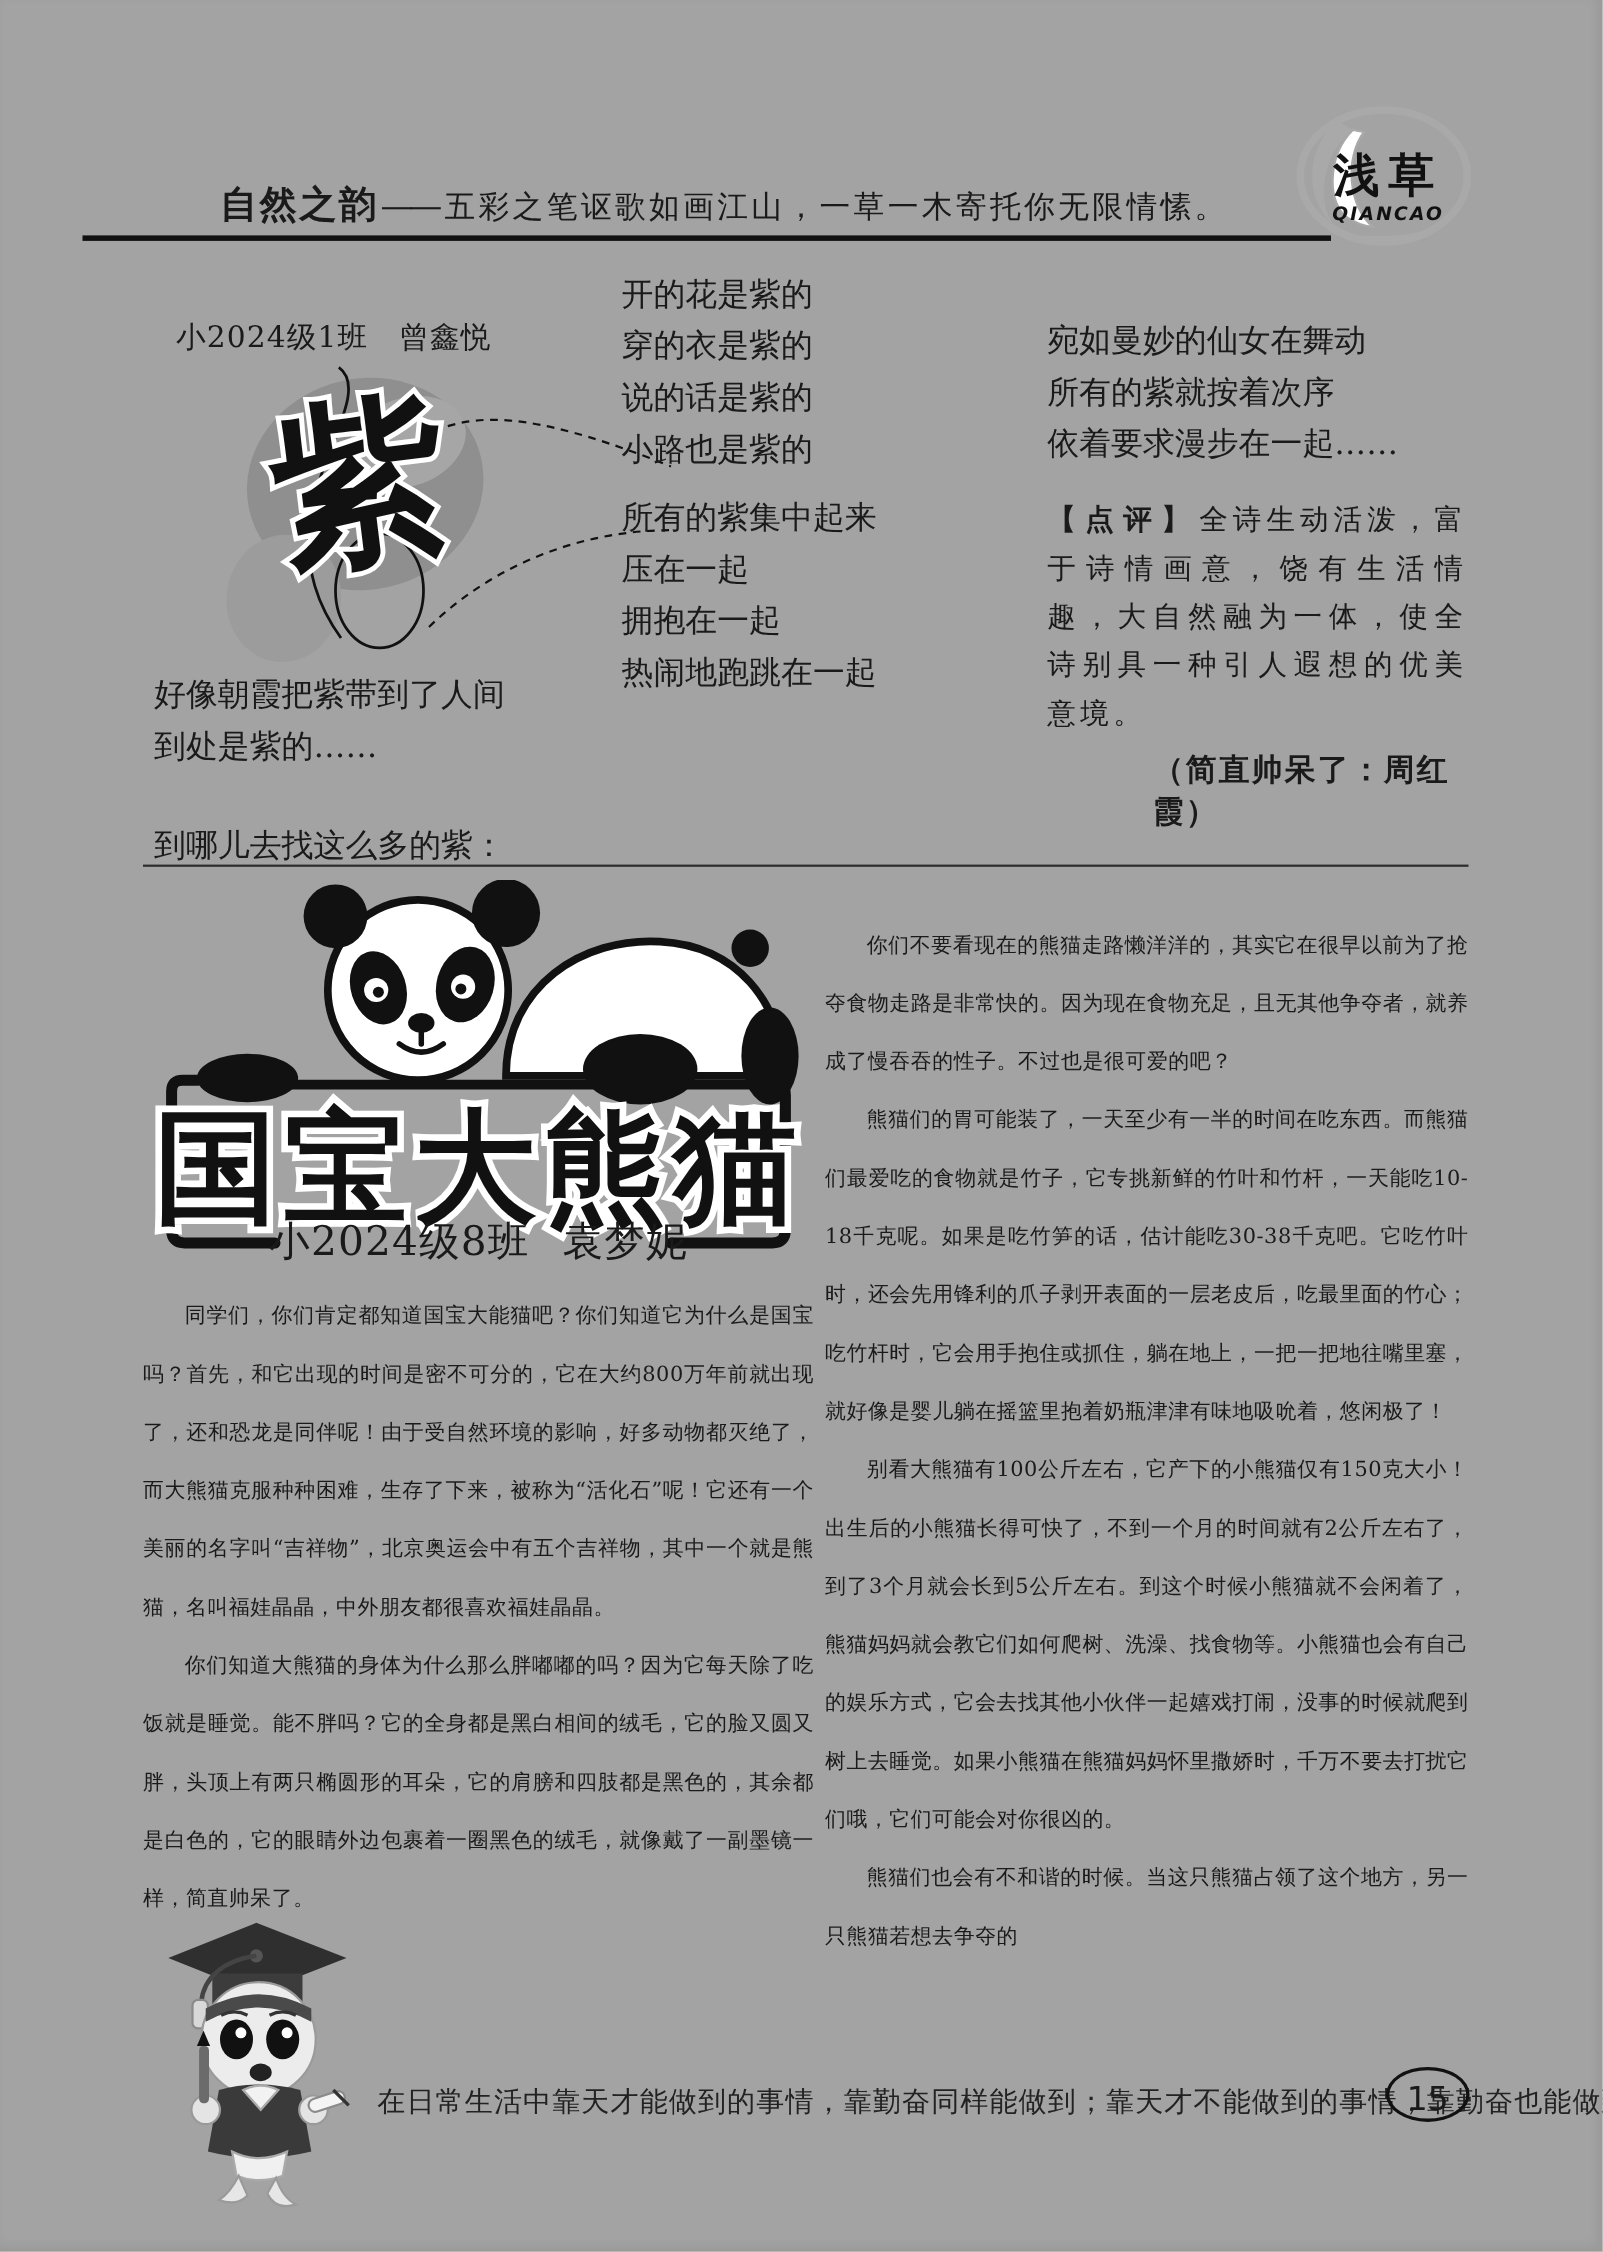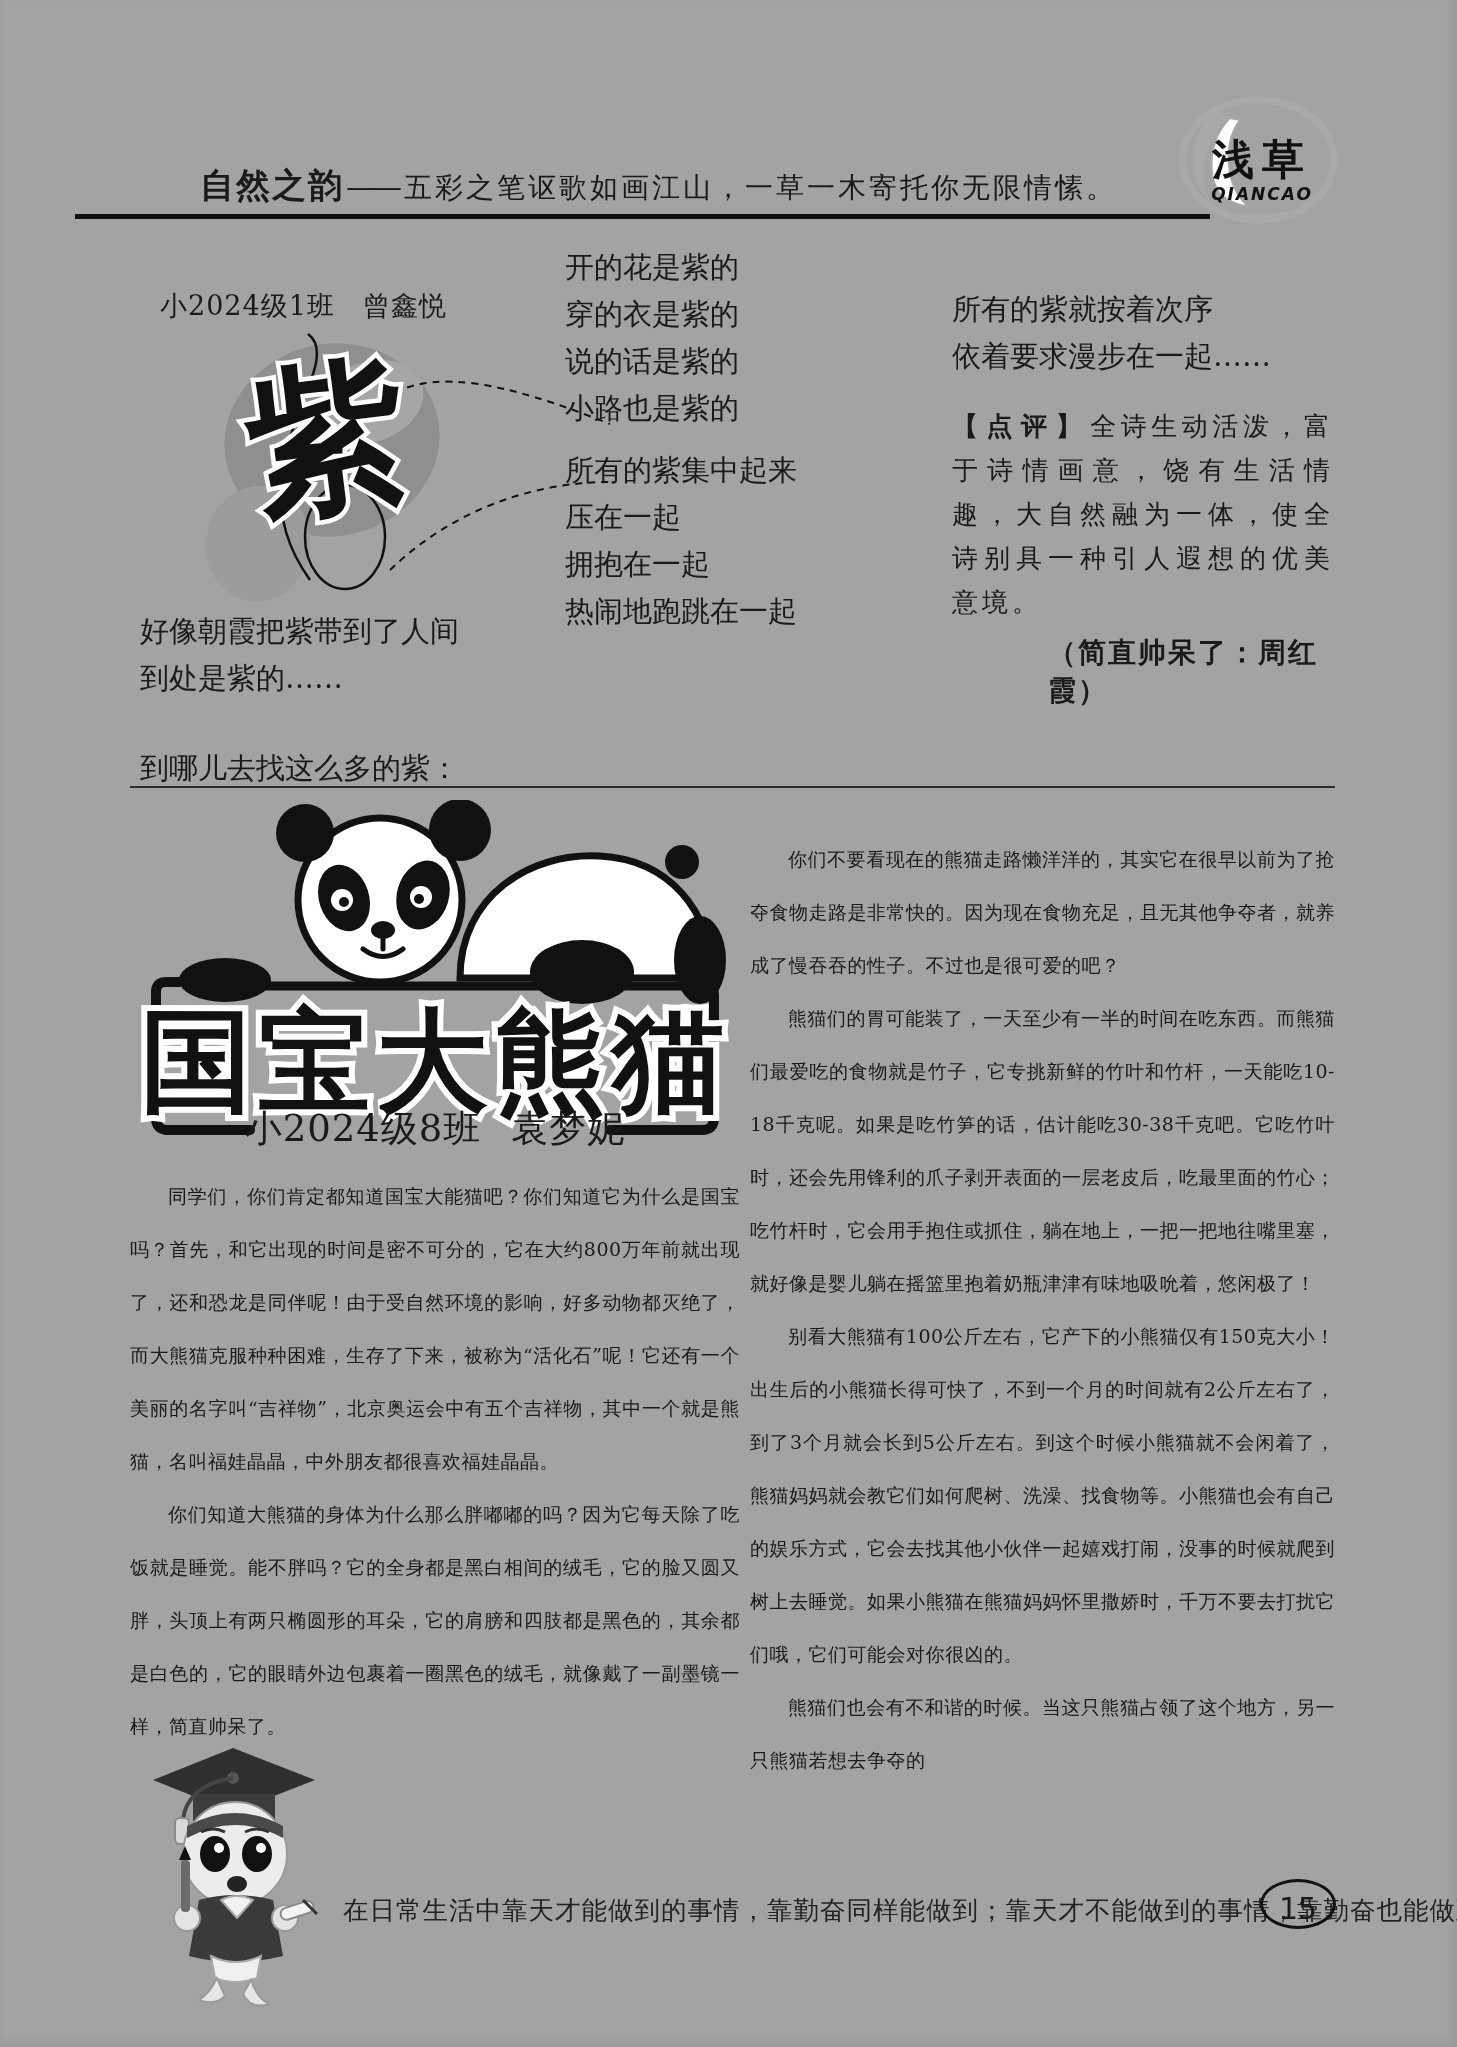--- a/index.html
+++ b/index.html
@@ -109,20 +109,21 @@
     <div class="stanza">
       <div class="poem-line">所有的紫集中起来</div>
       <div class="poem-line">压在一起</div>
       <div class="poem-line">拥抱在一起</div>
       <div class="poem-line">热闹地跑跳在一起</div>
     </div>
   </div>
 
   <div class="poem-col col3">
     <div class="stanza">
+      <div class="poem-line">宛如曼妙的仙女在舞动</div>
       <div class="poem-line">所有的紫就按着次序</div>
       <div class="poem-line">依着要求漫步在一起……</div>
     </div>
     <div class="comment">
       <span class="comment-label">【点评】</span><span>全诗生动活泼，富于诗情画意，饶有生活情趣，大自然融为一体，使全诗别具一种引人遐想的优美意境。</span>
     </div>
     <div class="teacher-line">（简直帅呆了：周红霞）</div>
   </div>
 
   <div class="section-divider"></div>

